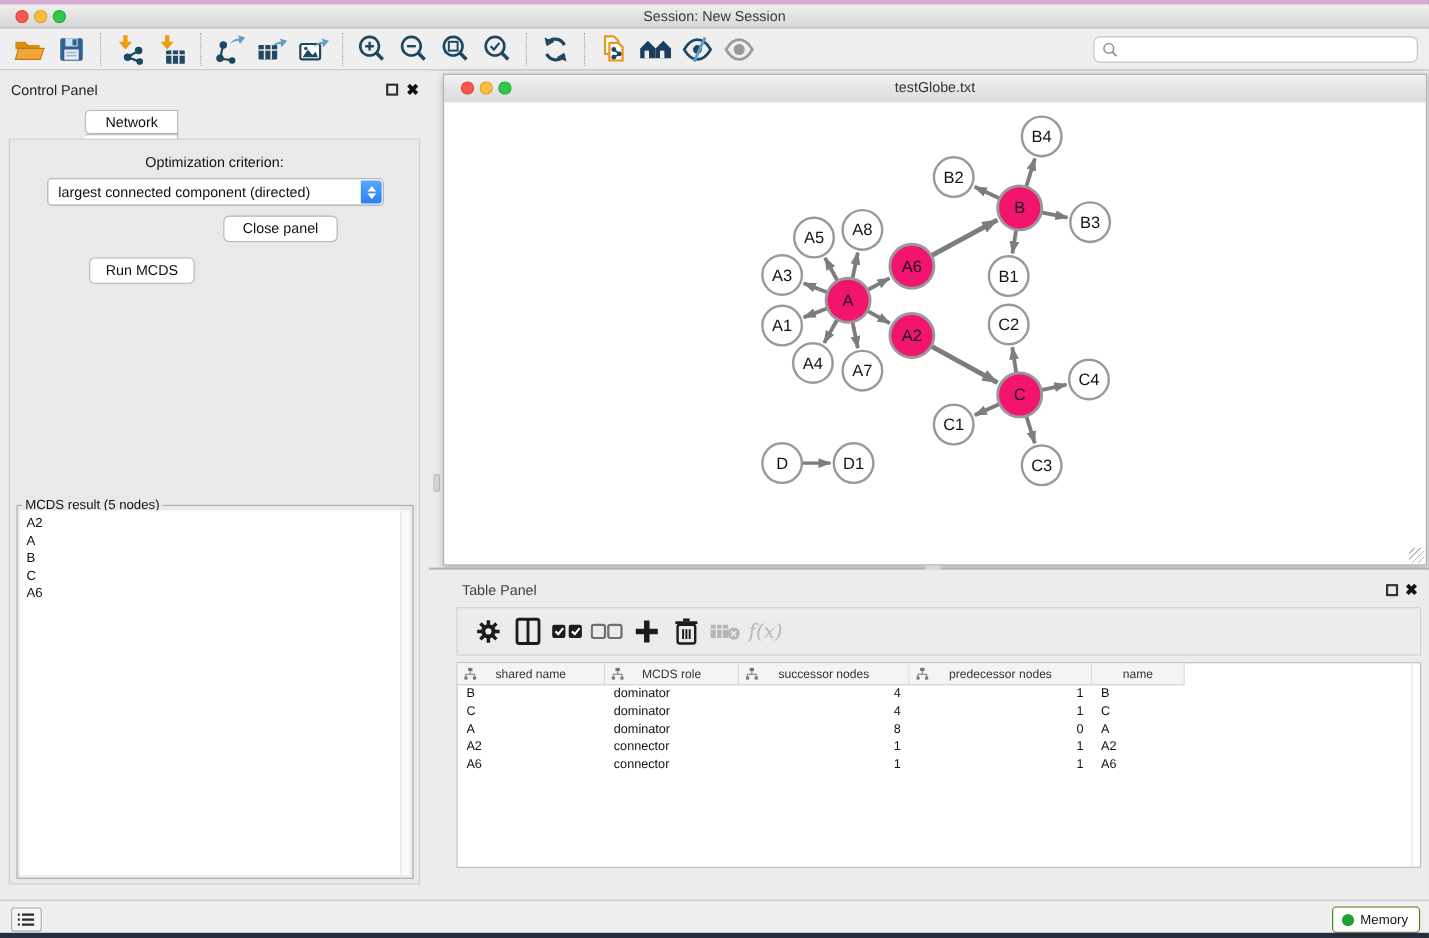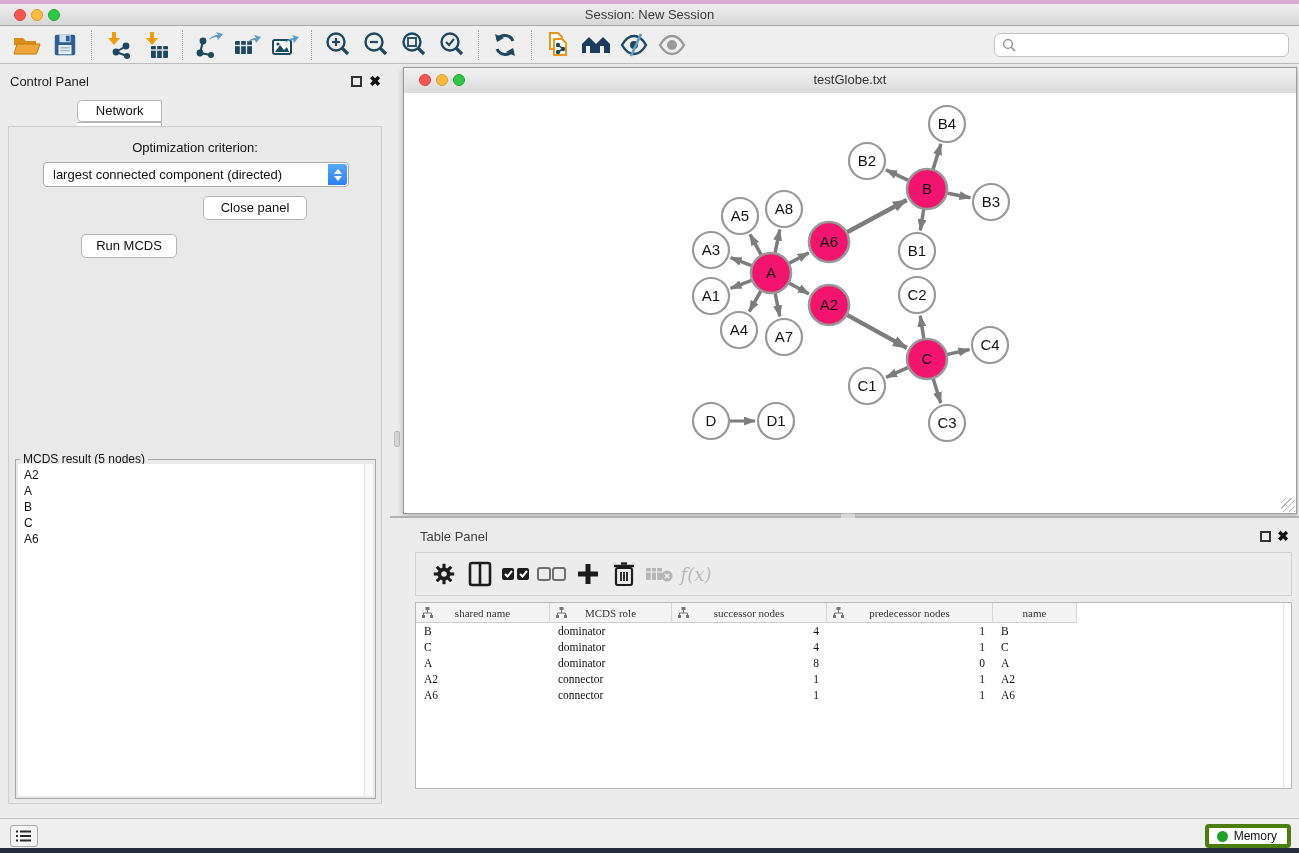--- a/index.html
+++ b/index.html
@@ -77,38 +77,38 @@
   #h-grip { left:840px; top:509px; width:16px; height:8px; background:#d8d8d8; border:1px solid #bdbdbd; border-radius:2px; }
 
   
   #table-panel { left:390px; top:514px; width:909px; height:304px; background:#ececec; }
   #tp-title { position:absolute; left:30px; top:11px; font-size:13px; color:#404040; }
   #tp-float { right:28px; top:13px; } #tp-close { right:10px; top:10px; }
   #tp-toolbar { position:absolute; left:25px; top:34px; width:877px; height:44px; background:#ececec; border:1px solid #d2d2d2; display:flex; align-items:center; padding-left:10px; }
   .tpt-btn { width:36px; height:34px; display:flex; align-items:center; justify-content:center; flex:0 0 auto; }
   .fx-label { font-size:18px; font-style:italic; font-family:"DejaVu Serif", serif; color:#b9b9b9; }
 
-  #node-table { position:absolute; left:25px; top:84px; width:877px; height:187px; background:#fff; border:1px solid #b9b9b9;font-family:Liberation Serif, serif; }
+  #node-table { position:absolute; left:25px; top:84px; width:877px; height:187px; background:#fff; border:1px solid #b9b9b9; }
   #nt-header { position:absolute; left:0; top:0; height:20px; display:flex; }
   .hcell { height:20px; background:#f4f4f4; border-right:1px solid #d8d8d8; border-bottom:1px solid #cfcfcf; display:flex; align-items:center; justify-content:center; gap:5px; font-size:11px; color:#333; }
   .hcell .treeicon { position:absolute; left:6px; }
   .hcell { position:relative; }
   .c0{width:134px;} .c1{width:122px;} .c2{width:155px;} .c3{width:166px;} .c4{width:84px;}
   #nt-rows { position:absolute; left:0; top:20px; width:875px; }
   .trow { display:flex; height:16px; }
   .tcell { font-size:11.5px; color:#111; line-height:16px; padding:0 8px; white-space:nowrap; overflow:hidden; }
   .tcell.num { text-align:right; }
   #nt-scrollline { position:absolute; right:7px; top:0; width:1px; height:100%; background:#e4e4e4; }
 
   #tp-tabs { left:276px; top:275px; }
 
   
   #status-bar { left:0; top:814px; width:1299px; height:34px; background:#efefef; border-top:1px solid #c4c4c4; }
   #status-left-btn { position:absolute; left:10px; top:6px; width:28px; height:22px; background:#f4f4f4; border:1px solid #ababab; border-radius:3px; display:flex; align-items:center; justify-content:center; }
-  #memory-btn { position:absolute; right:8px; top:5px; height:24px; padding:0 10px 0 8px; background:#fff; border:4px solid #4d7c0f; border-radius:4px; display:flex; align-items:center; gap:6px; }
+  #memory-btn { position:absolute; right:8px; top:5px; height:24px; padding:0 10px 0 8px; background:#fff; border:1px solid #4d7c0f; border-radius:4px; display:flex; align-items:center; gap:6px; }
   #memory-dot { width:11px; height:11px; border-radius:50%; background:#1fa32c; }
   #memory-label { font-size:12px; color:#111; }
 </style>
 </head>
 <body>
 
 <div id="desktop-top" class="abs"></div>
 
 <div id="app" class="abs">
 

